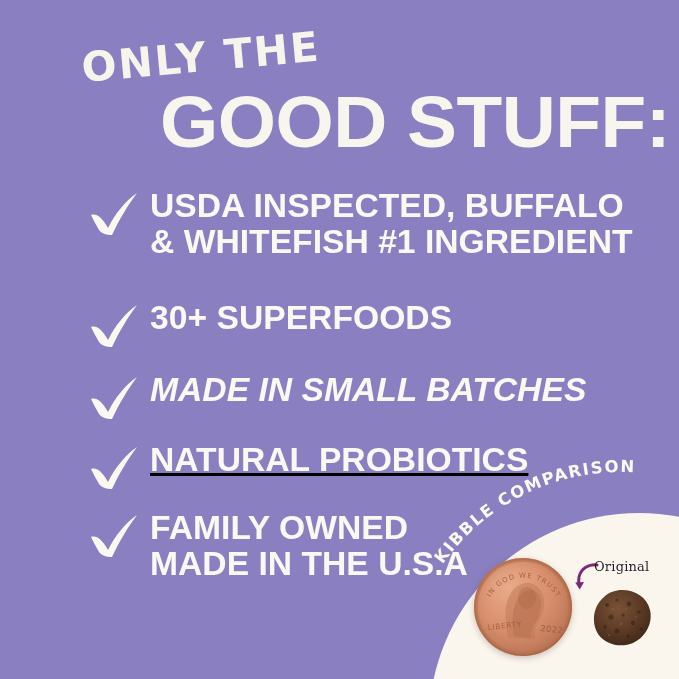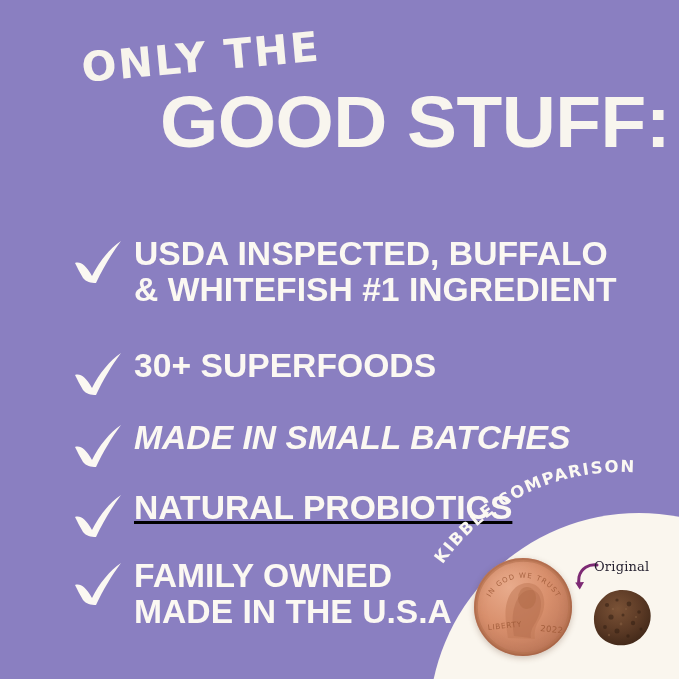--- a/index.html
+++ b/index.html
@@ -61,22 +61,21 @@
   .bullets {
     position: absolute;
     left: 0;
     top: 186px;
     width: 679px;
   }
   .bullet-row {
     position: absolute;
     display: flex;
     align-items: flex-start;
-    left: 72px;
-    margin-top: 48px;
+    left: 88px;
   }
   .bullet-row[data-idx="0"] { top: 0px; }
   .bullet-row[data-idx="1"] { top: 112px; justify-content: center; }
   .bullet-row[data-idx="2"] { top: 184px; font-style: italic; }
   .bullet-row[data-idx="3"] { top: 254px; text-decoration: underline; }
   .bullet-row[data-idx="4"] { top: 322px; }
 
   .check-icon {
     width: 52px;
     height: 48px;

